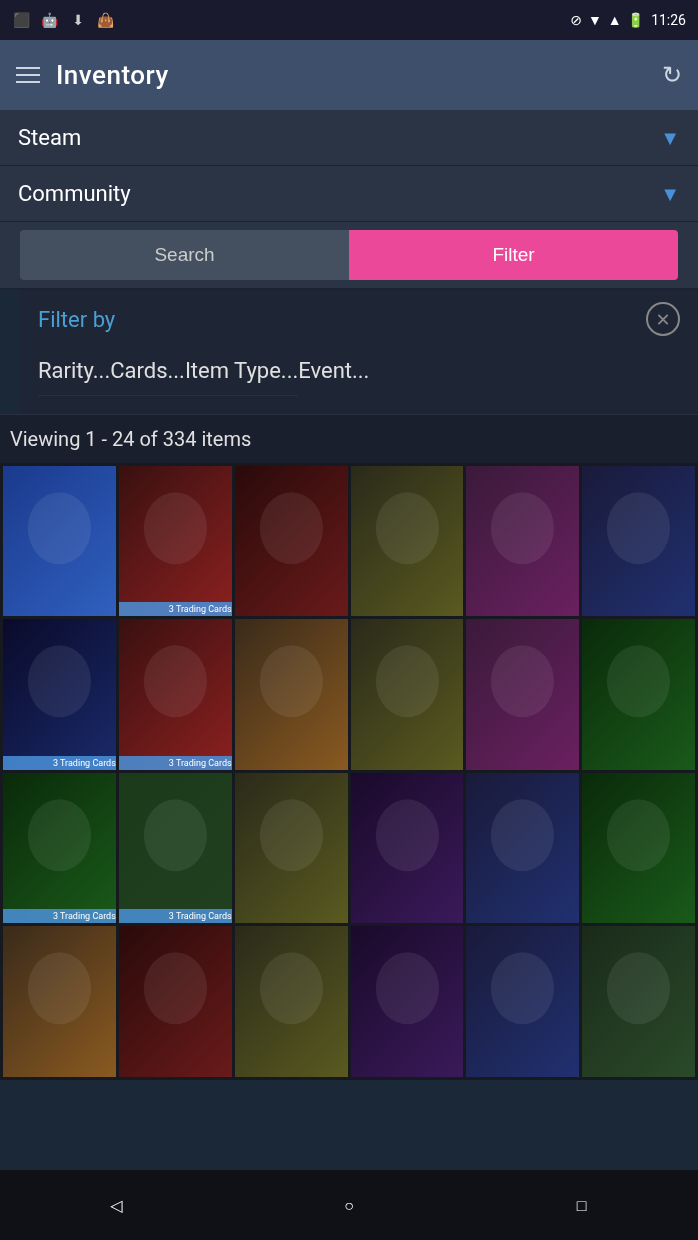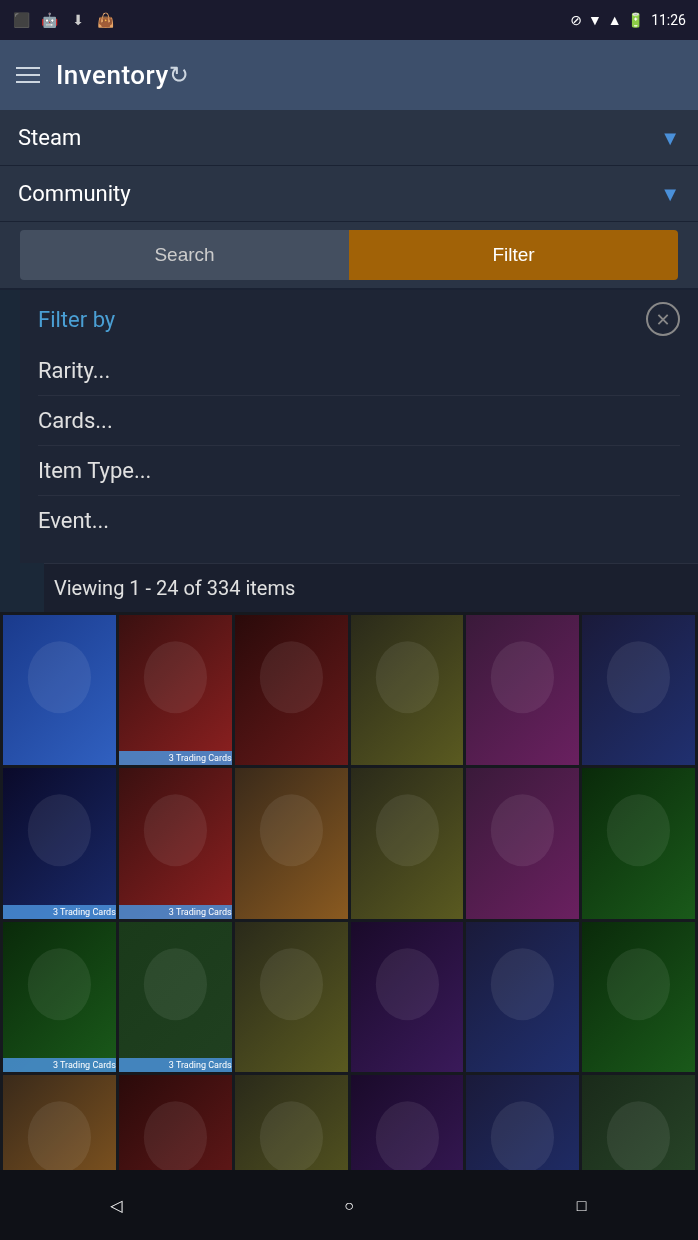--- a/index.html
+++ b/index.html
@@ -43,20 +43,21 @@
       color: #fff;
     }
 
     
     .header {
       background: #3d4f6b;
       height: 70px;
       display: flex;
       align-items: center;
       padding: 0 16px;
+      justify-content: space-between;
     }
     .header-left {
       display: flex;
       align-items: center;
       gap: 16px;
     }
     .hamburger {
       display: flex;
       flex-direction: column;
       gap: 5px;
@@ -116,21 +117,21 @@
       background: #444f60;
       border: none;
       color: #ccc;
       font-size: 19px;
       cursor: pointer;
       border-radius: 4px 0 0 4px;
     }
     .btn-filter {
       flex: 1;
       height: 50px;
-      background: #a16207;
+      background: #ec4899;
       border: none;
       color: #fff;
       font-size: 19px;
       cursor: pointer;
       border-radius: 0 4px 4px 0;
     }
 
     
     .filter-panel {
       background: #1e2535;
@@ -154,42 +155,41 @@
       border: 2px solid #888;
       display: flex;
       align-items: center;
       justify-content: center;
       color: #888;
       font-size: 18px;
       cursor: pointer;
     }
     .filter-options {
       display: flex;
-      flex-direction: column;
+      flex-direction: row;
       gap: 0;
     }
     .filter-option {
       font-size: 22px;
       color: #e0e0e0;
       padding: 12px 0;
       cursor: pointer;
       border-bottom: 1px solid #2a3040;
     }
     .filter-option:last-child {
       border-bottom: none;
     }
 
     
     .items-counter {
       background: #1a1f2e;
       padding: 12px 10px;
       font-size: 20px;
       color: #e0e0e0;
       border-top: 1px solid #2a3040;
-      margin-left: 44px;
     }
 
     
     .items-grid {
       background: #16191f;
       display: grid;
       grid-template-columns: repeat(6, 1fr);
       gap: 3px;
       padding: 3px;
       overflow: hidden;

